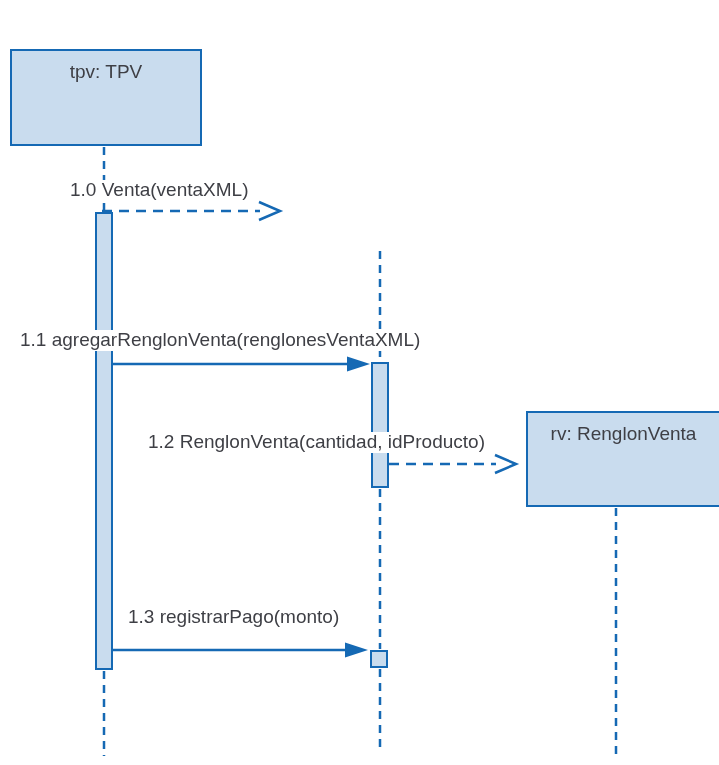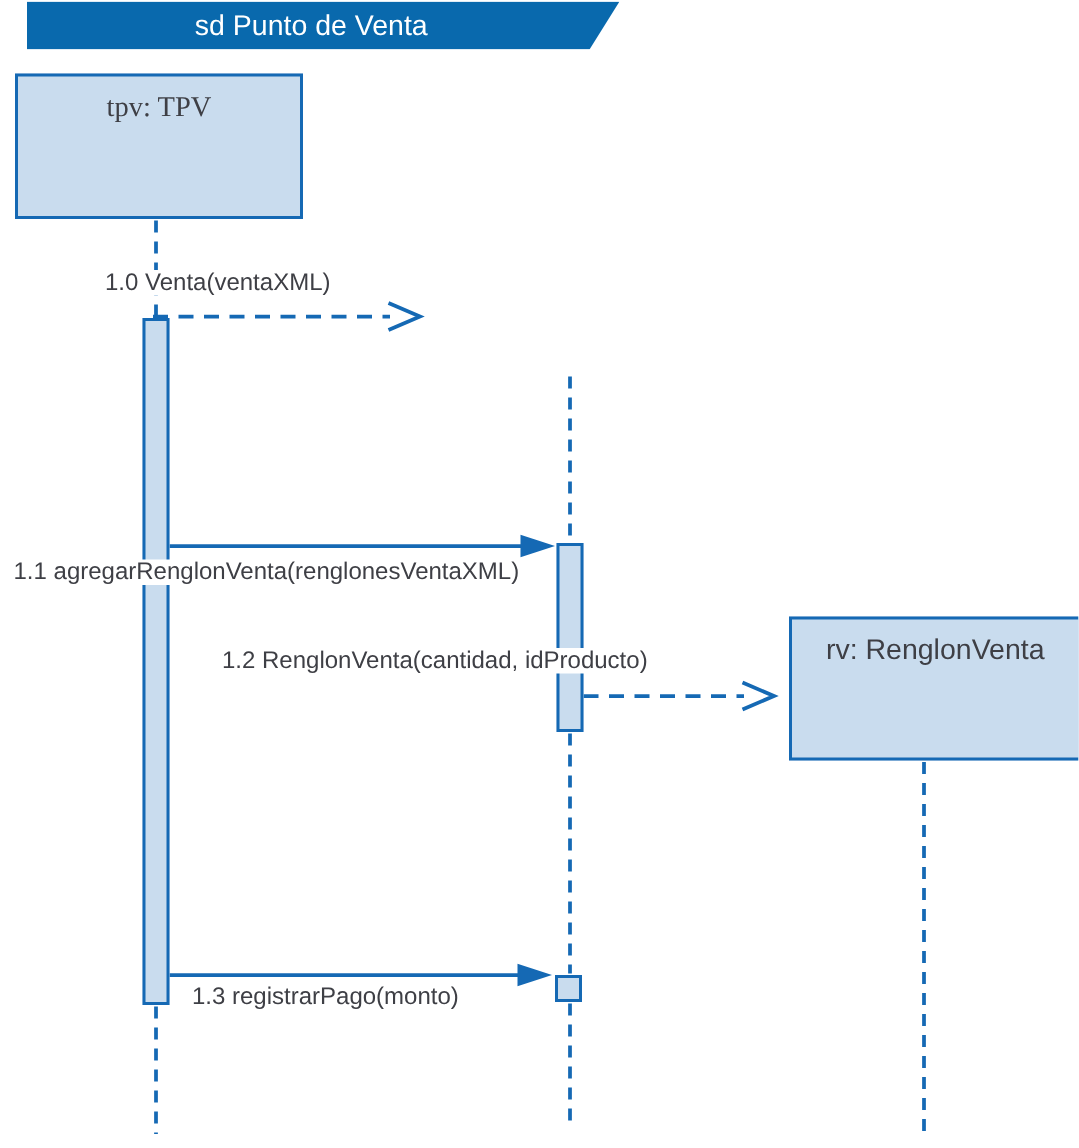--- a/index.html
+++ b/index.html
@@ -20,39 +20,39 @@
     color:var(--banner-text,#fff);font-size:19px;line-height:1;
     transform:translateX(-8px);
   }
   .obj{
     position:absolute;box-sizing:border-box;
     background:var(--fill,#c9dcee);
     border:2px solid var(--line,#1569b4);
     text-align:center;font-size:19px;line-height:1;
   }
   .obj span{display:block;margin-top:11px;}
-  .obj-tpv{left:10px;top:49px;width:192px;height:97px;font-family:Liberation Serif, serif;}
+  .obj-tpv{left:10px;top:49px;width:192px;height:97px;}
   .obj-nuevaventa{left:283px;top:156px;width:195px;height:94px;}
   .obj-rv{left:526px;top:411px;width:195px;height:96px;}
   .bar{
     position:absolute;box-sizing:border-box;
     background:var(--fill,#c9dcee);
     border:2px solid var(--line,#1569b4);
   }
   .bar-tpv{left:95px;top:212px;width:18px;height:458px;}
   .bar-nv1{left:371px;top:362px;width:18px;height:126px;}
   .bar-nv2{left:370px;top:650px;width:18px;height:18px;}
   .msg-label{
-    position:absolute;font-size:16px;line-height:1.08;white-space:nowrap;
+    position:absolute;font-size:19px;line-height:1.08;white-space:nowrap;
     background:var(--background,#fff);padding:0 2px;
   }
   .lbl-m0{left:68px;top:180px;}
-  .lbl-m1{left:7px;top:330px;margin-top:43px;}
+  .lbl-m1{left:18px;top:330px;}
   .lbl-m2{left:118px;top:432px;margin-left:28px;}
-  .lbl-m3{left:126px;top:656px;}
+  .lbl-m3{left:126px;top:607px;}
 </style>
 </head>
 <body>
 
 <div class="canvas">
 
   <svg class="svg-layer" viewBox="0 0 719 765" xmlns="http://www.w3.org/2000/svg">
 
     <line x1="104" y1="147" x2="104" y2="211" style="stroke:var(--line)" stroke-width="2.5" stroke-dasharray="8 6"></line>
     <line x1="104" y1="671" x2="104" y2="756" style="stroke:var(--line)" stroke-width="2.5" stroke-dasharray="8 6"></line>
@@ -67,23 +67,20 @@
     <line x1="113" y1="364" x2="350" y2="364" style="stroke:var(--line)" stroke-width="2.5"></line>
     <polygon points="370,364 347,356.5 347,371.5" style="fill:var(--line)"></polygon>
 
     <line x1="389" y1="464" x2="496" y2="464" style="stroke:var(--line)" stroke-width="2.5" stroke-dasharray="10 7"></line>
     <polyline points="495,455 516,464 495,473" fill="none" style="stroke:var(--line)" stroke-width="2.5"></polyline>
 
     <line x1="113" y1="650" x2="347" y2="650" style="stroke:var(--line)" stroke-width="2.5"></line>
     <polygon points="368,650 345,642.5 345,657.5" style="fill:var(--line)"></polygon>
   </svg>
 
-  <div class="frame-banner">
-    <span>sd Punto de Venta</span>
-  </div>
 
   <div class="bar bar-tpv"></div>
   <div class="bar bar-nv1"></div>
   <div class="bar bar-nv2"></div>
 
   <div class="obj obj-tpv">
     <span>tpv: TPV</span>
   </div>
   <div class="obj obj-rv">
     <span>rv: RenglonVenta</span>

